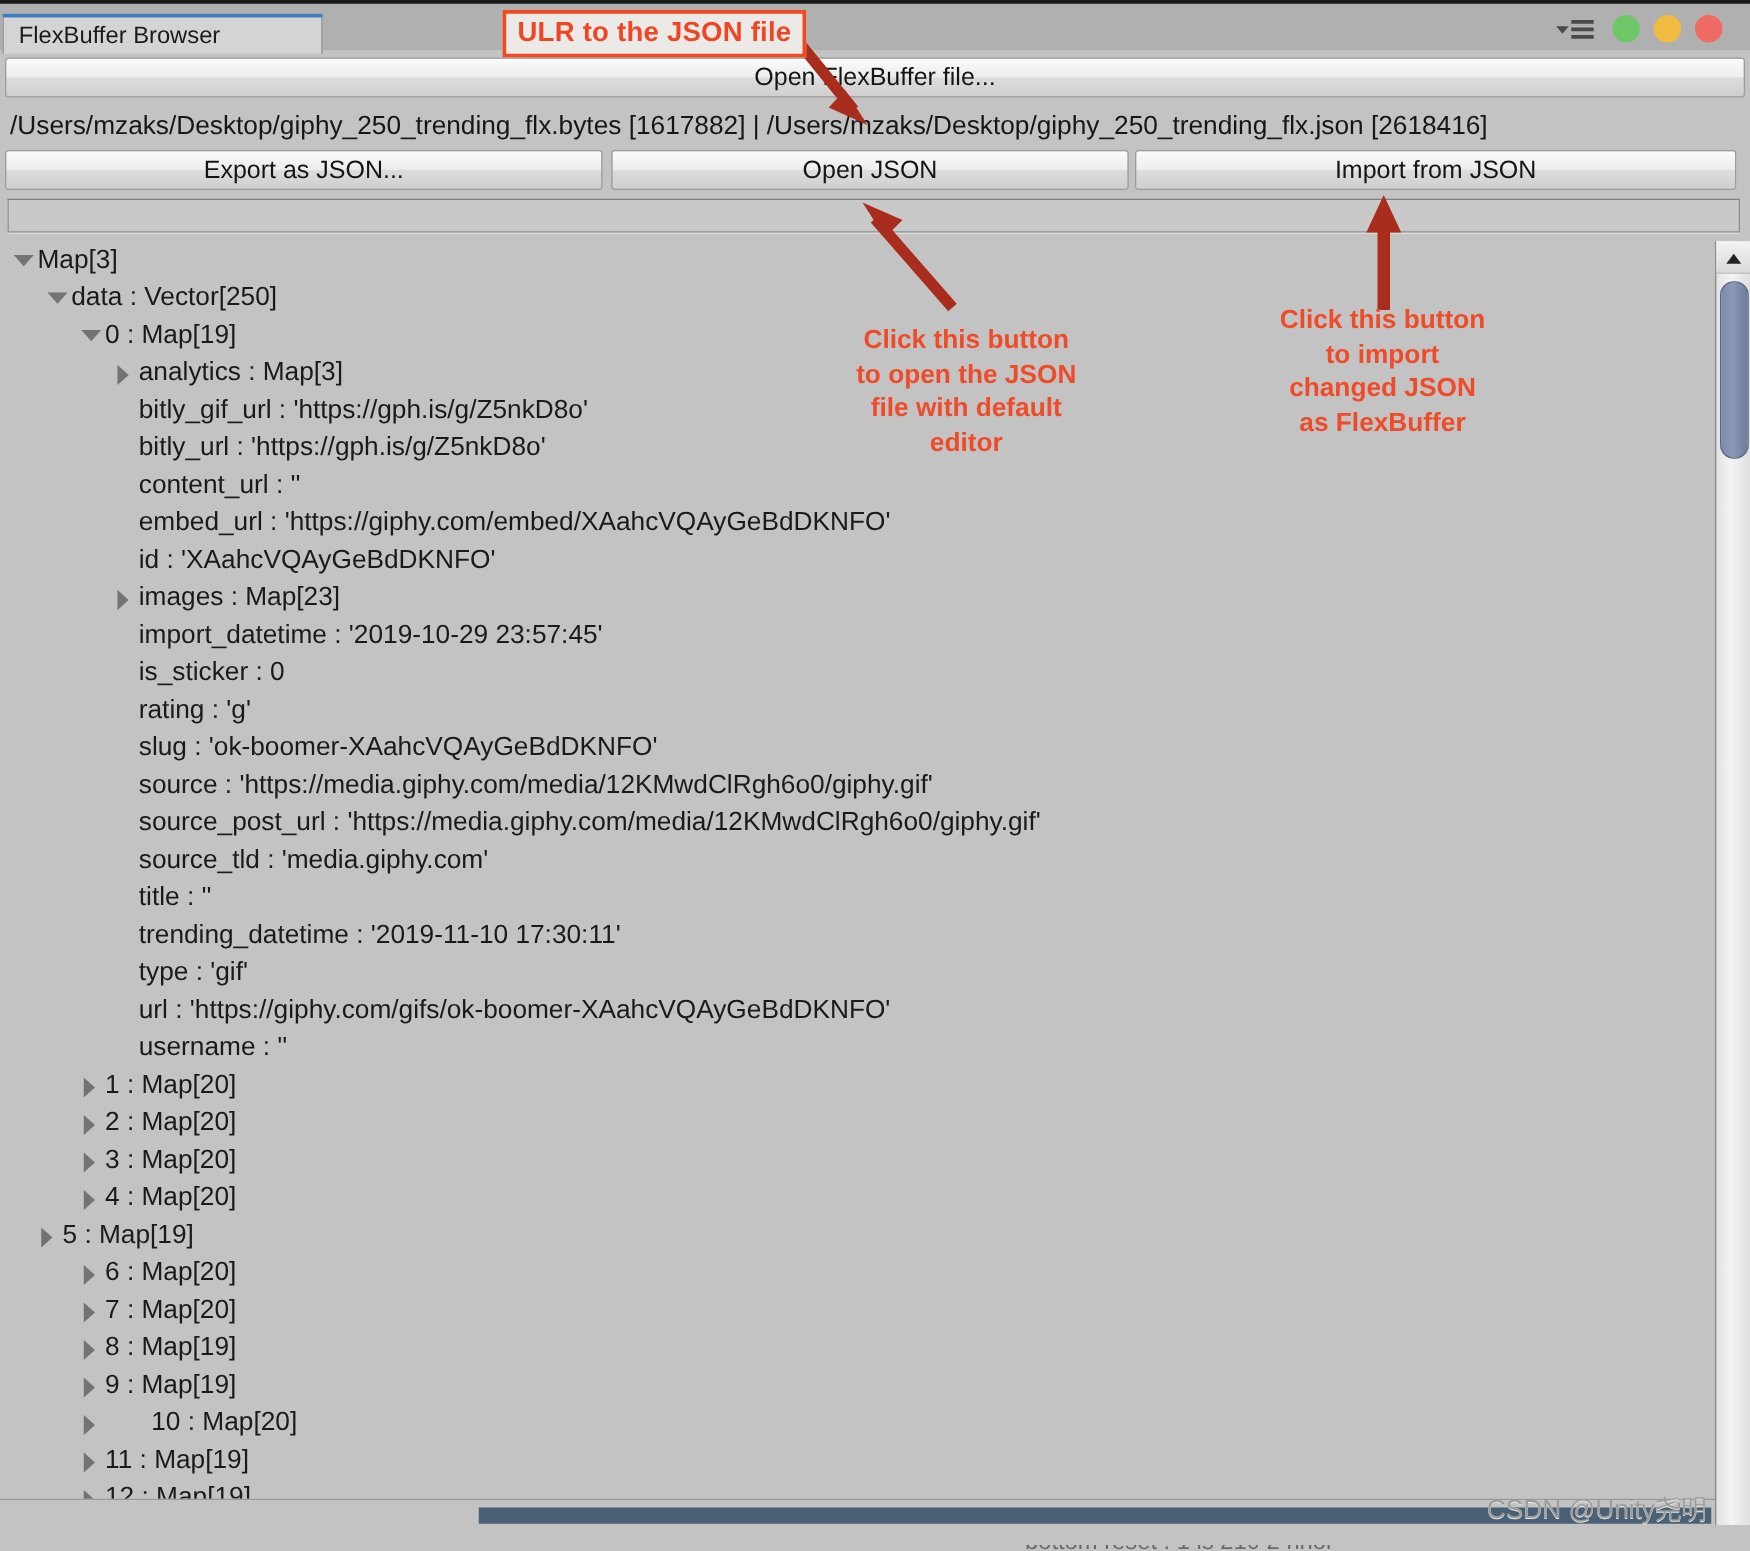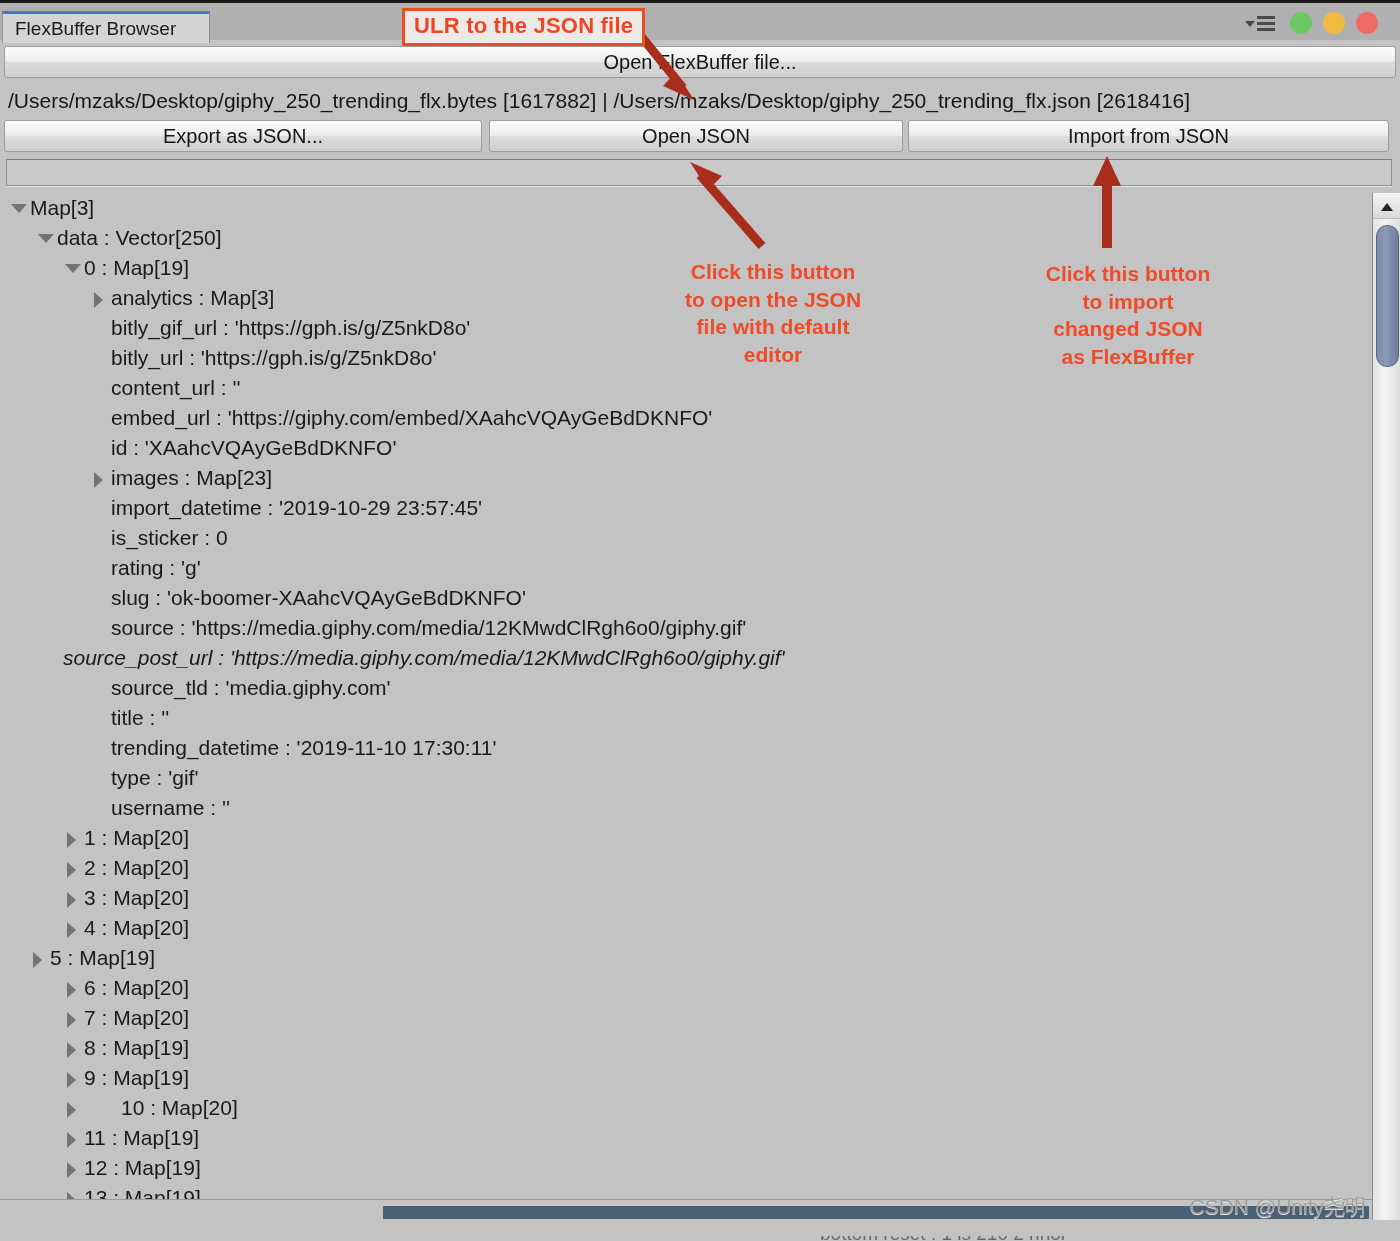--- a/index.html
+++ b/index.html
@@ -26,21 +26,21 @@
     width: 1400px;
     height: 40px;
     background: #b0b0b0;
     border-top: 3px solid #1a1a1a;
     box-sizing: border-box;
   }
   .tab {
     position: absolute;
     left: 2px;
     top: 8px;
-    width: 208px;
+    width: 256px;
     height: 32px;
     background: #d4d4d4;
     border-top: 3px solid #3e7cc4;
     border-left: 1px solid #8d8d8d;
     border-right: 1px solid #8d8d8d;
     box-sizing: border-box;
     display: flex;
     align-items: center;
     padding-left: 12px;
     font-size: 19px;
@@ -259,21 +259,21 @@
   }
   .annotext {
     position: absolute;
     color: #ef4b29;
     font-size: 21px;
     font-weight: bold;
     text-align: center;
     line-height: 27.5px;
   }
   #anno-open-json { left: 680px; top: 258px; width: 186px; }
-  #anno-import-json { left: 1020px; top: 260px; width: 172px; margin-left: 22px; }
+  #anno-import-json { left: 1020px; top: 242px; width: 172px; }
 
   .arrow-svg {
     position: absolute;
     left: 0; top: 0;
     width: 1400px;
     height: 1241px;
     pointer-events: none;
   }
 
   
@@ -386,39 +386,43 @@
           <span>rating : 'g'</span>
         </div>
         <div class="row" style="padding-left: 89px;">
           <span class="tw none"></span>
           <span>slug : 'ok-boomer-XAahcVQAyGeBdDKNFO'</span>
         </div>
         <div class="row" style="padding-left: 89px;">
           <span class="tw none"></span>
           <span>source : 'https://media.giphy.com/media/12KMwdClRgh6o0/giphy.gif'</span>
         </div>
-        <div class="row" style="padding-left: 41px; font-style: italic;">
+        <div class="row" style="padding-left: 89px;">
           <span class="tw none"></span>
           <span>source_post_url : 'https://media.giphy.com/media/12KMwdClRgh6o0/giphy.gif'</span>
         </div>
         <div class="row" style="padding-left: 89px;">
           <span class="tw none"></span>
           <span>source_tld : 'media.giphy.com'</span>
         </div>
         <div class="row" style="padding-left: 89px;">
           <span class="tw none"></span>
           <span>title : ''</span>
         </div>
         <div class="row" style="padding-left: 89px;">
           <span class="tw none"></span>
           <span>trending_datetime : '2019-11-10 17:30:11'</span>
         </div>
         <div class="row" style="padding-left: 89px;">
           <span class="tw none"></span>
           <span>type : 'gif'</span>
+        </div>
+        <div class="row" style="padding-left: 89px;">
+          <span class="tw none"></span>
+          <span>url : 'https://giphy.com/gifs/ok-boomer-XAahcVQAyGeBdDKNFO'</span>
         </div>
         <div class="row" style="padding-left: 89px;">
           <span class="tw none"></span>
           <span>username : ''</span>
         </div>
         <div class="row" style="padding-left: 62px;">
           <span class="tw right"></span>
           <span>1 : Map[20]</span>
         </div>
         <div class="row" style="padding-left: 62px;">

